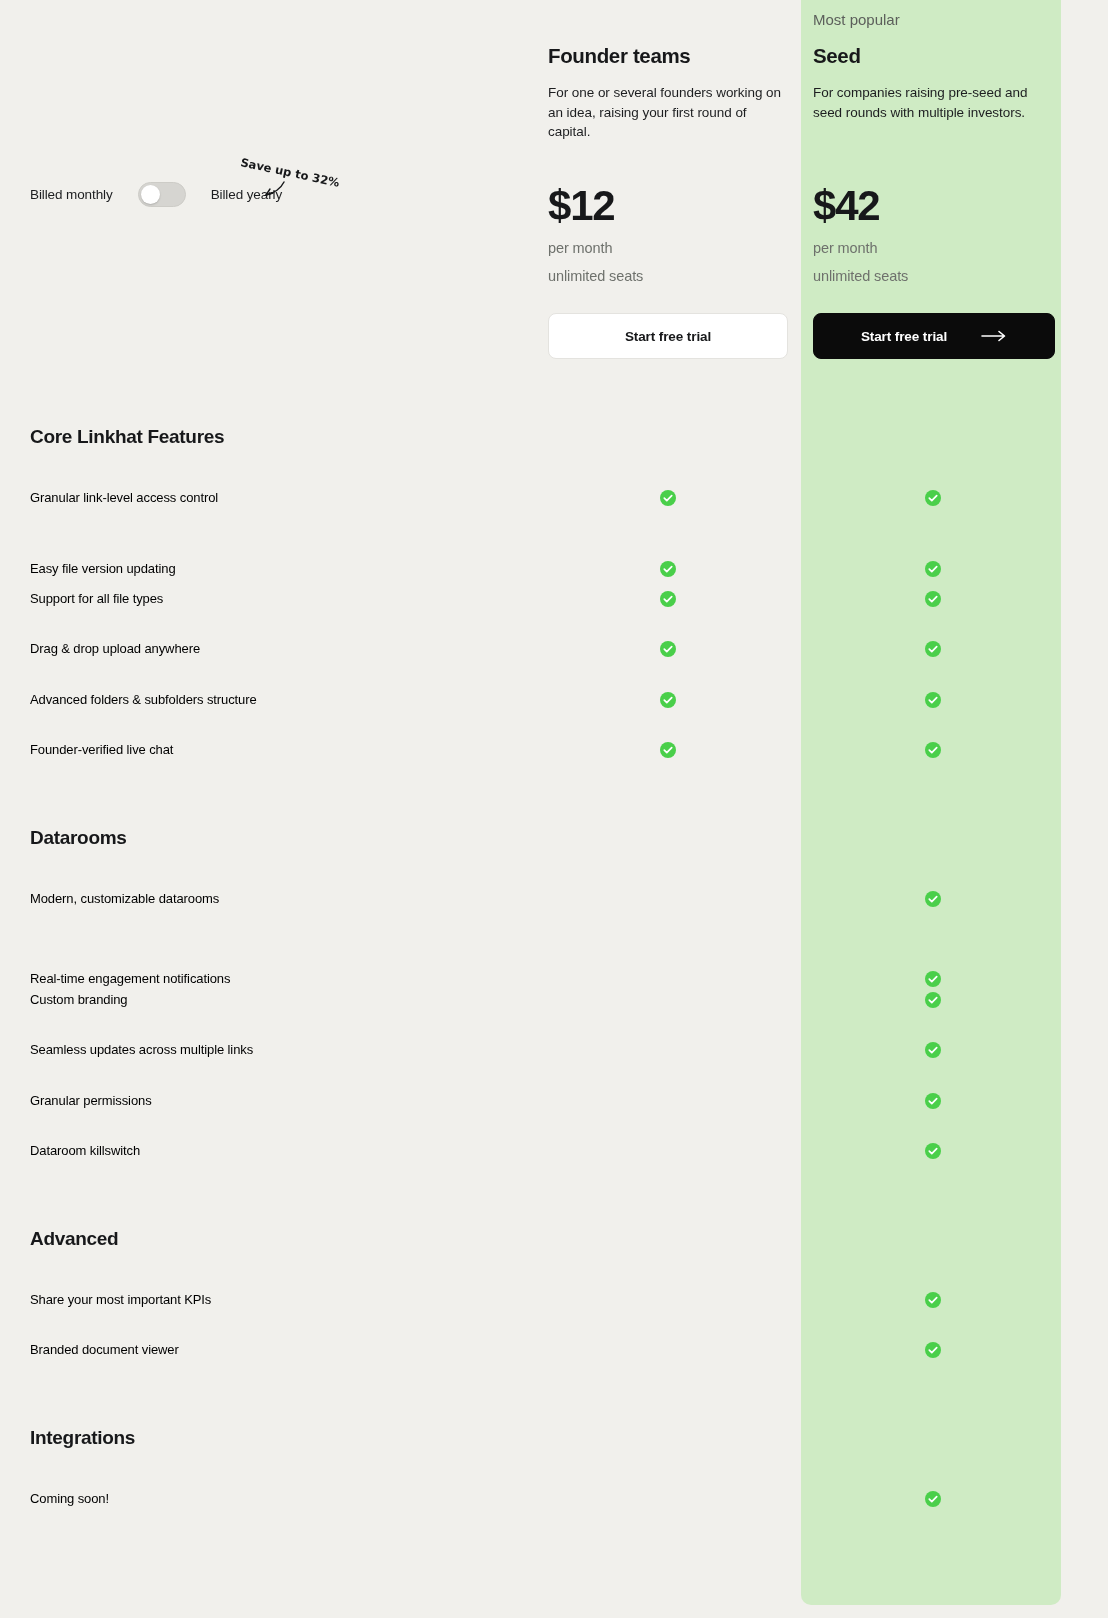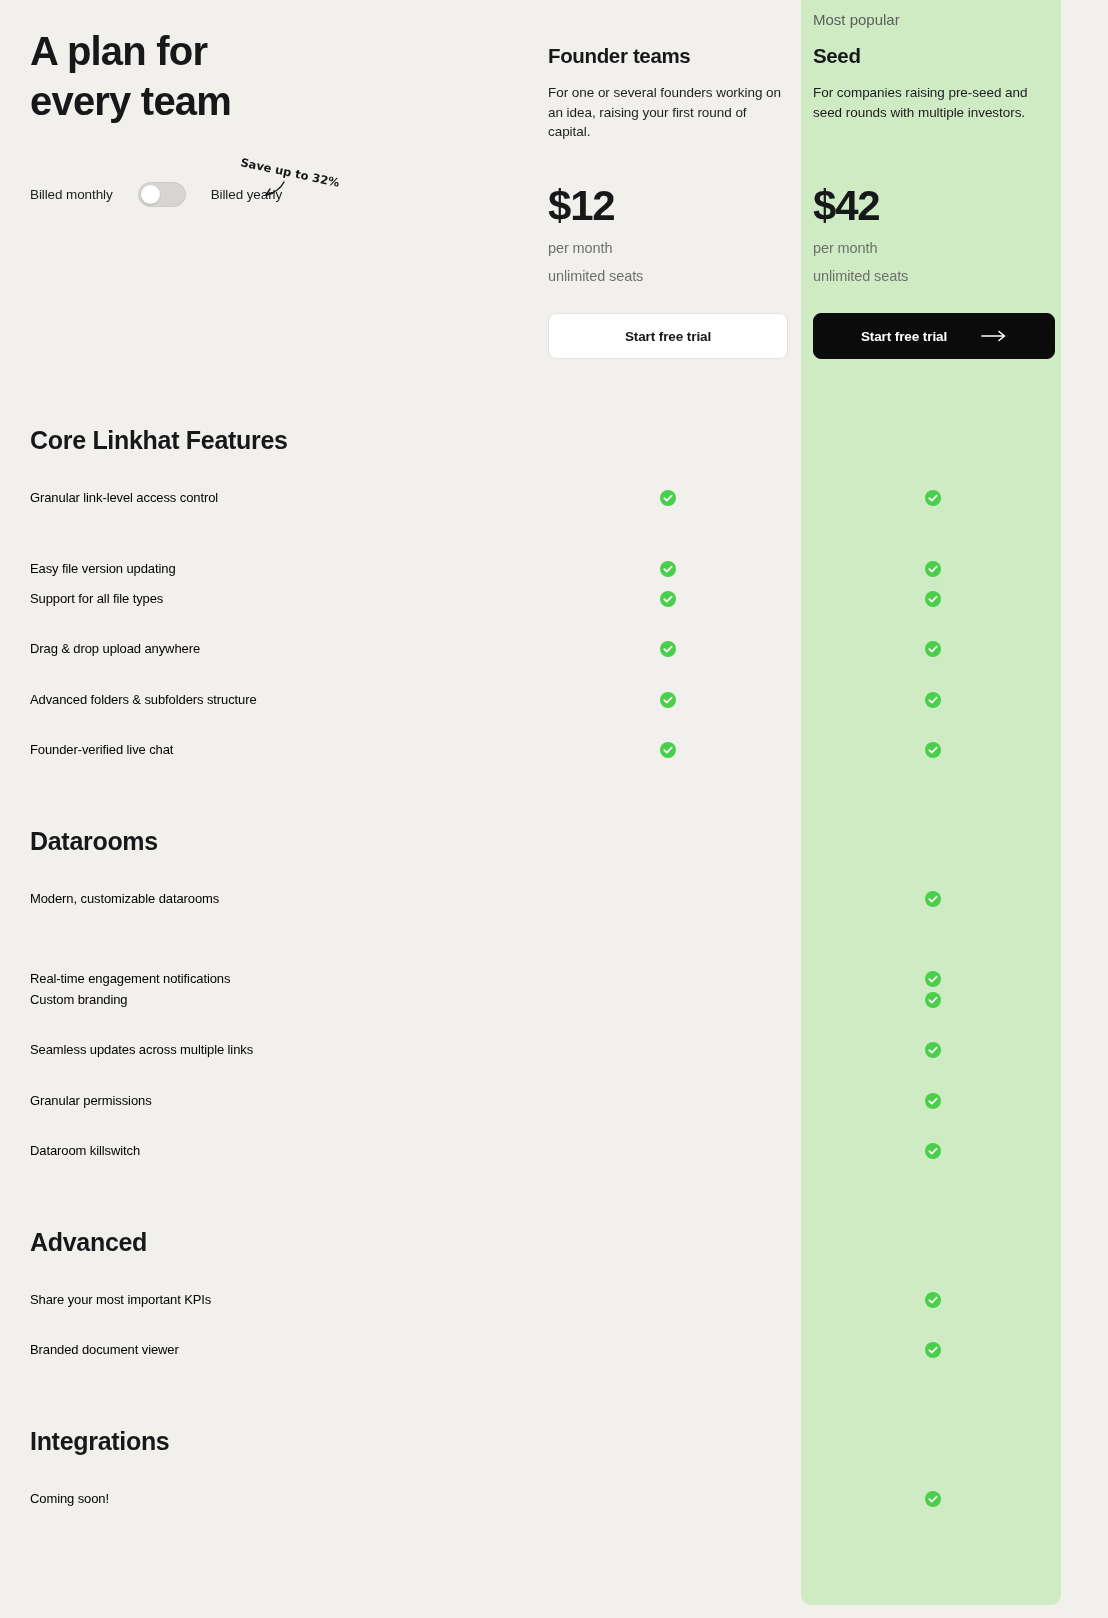--- a/index.html
+++ b/index.html
@@ -190,21 +190,21 @@
   
   .features {
     position: absolute;
     left: 0;
     top: 0;
     width: 1108px;
   }
   .section-title {
     position: absolute;
     left: 30px;
-    font-size: 25px;
+    font-size: 19px;
     font-weight: 600;
     letter-spacing: -0.3px;
     color: #17181a;
     margin: 0;
   }
   .frow {
     position: absolute;
     left: 0;
     width: 1108px;
     height: 20px;
@@ -236,24 +236,20 @@
   }
   .check svg { display: block; }
 </style>
 </head>
 <body>
 
 <div id="page">
 
   <div class="highlight-band"></div>
 
-  <div class="hero">
-    <h1 class="hero-title">A plan for
-every team</h1>
-  </div>
 
   <div class="billing-row">
     <span class="billing-label">Billed monthly</span>
     <div class="toggle">
       <div class="knob"></div>
     </div>
     <span class="billing-label">Billed yearly</span>
   </div>
 
   <div class="save-note">

